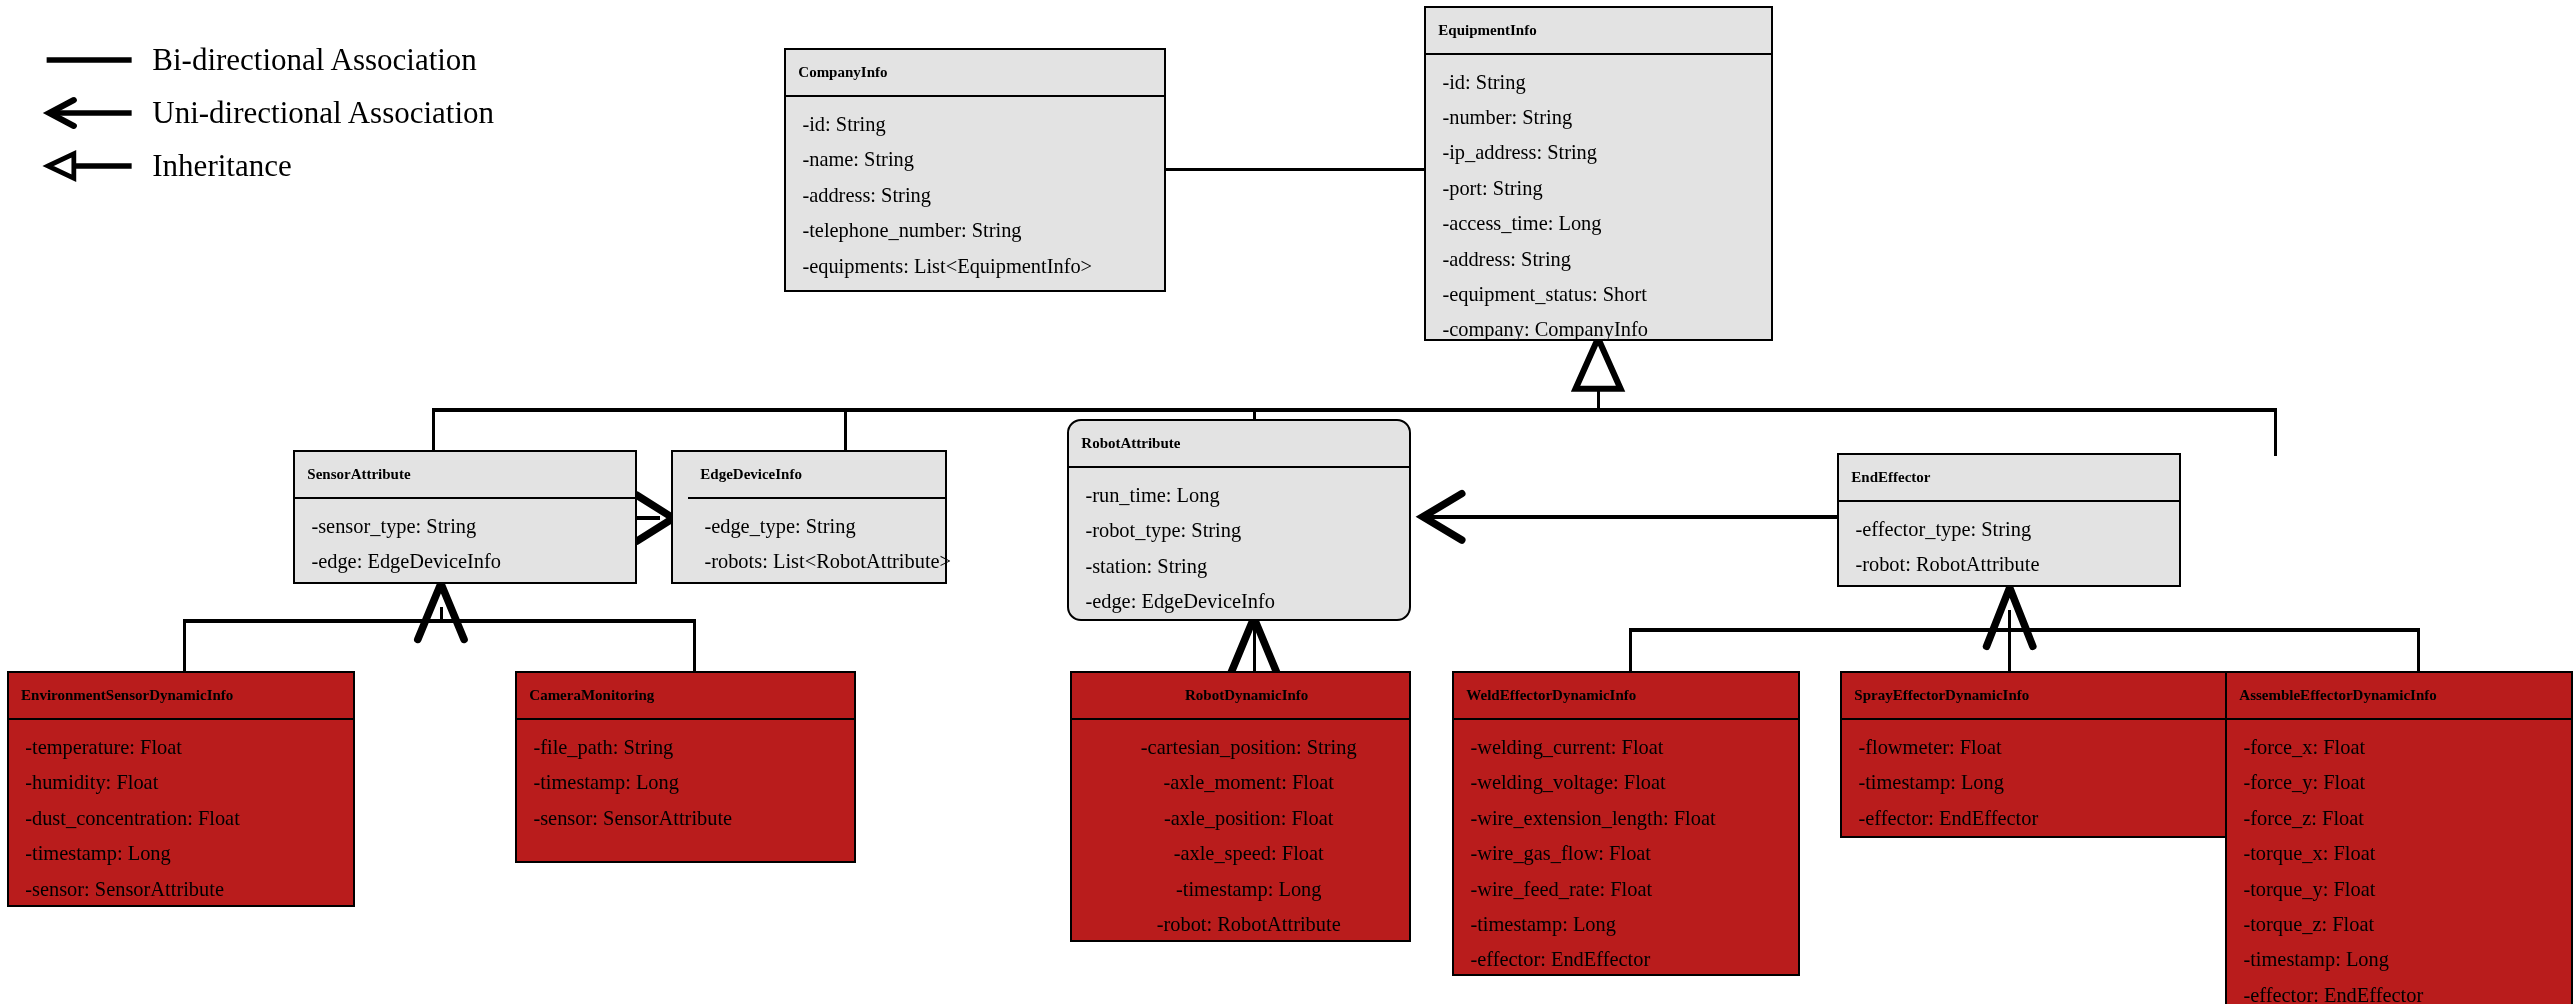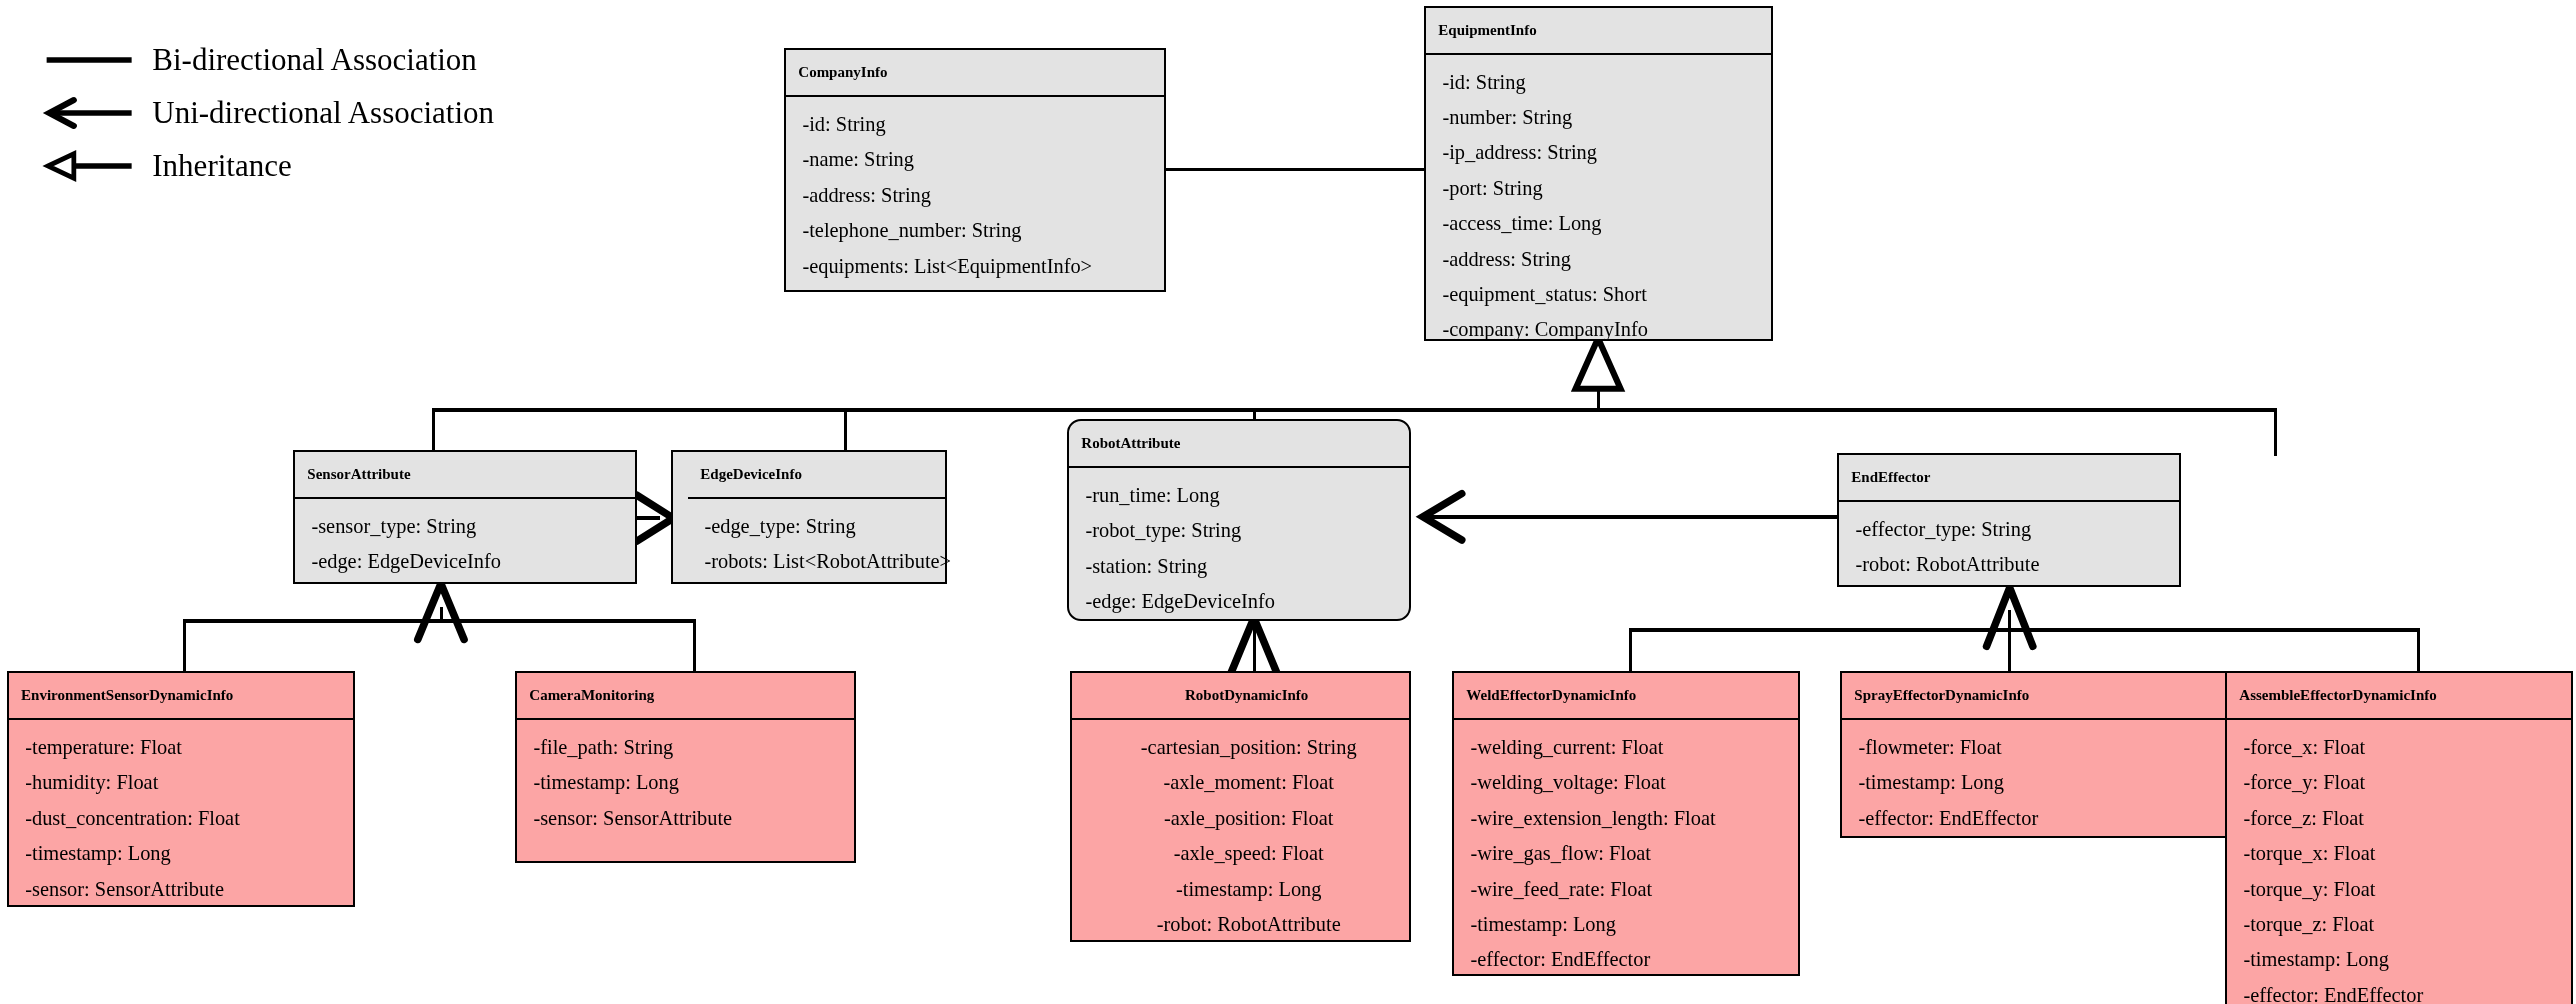--- a/index.html
+++ b/index.html
@@ -44,21 +44,21 @@
   }
 
   
   .umlbox {
     position: absolute;
     box-sizing: border-box;
     border: 2px solid #000;
     background: #e3e3e3;
     z-index: 5;
   }
-  .umlbox.accent { background: #fca5a5; }
+  .umlbox.accent { background: #b91c1c; }
 
   .umlbox .title {
     box-sizing: border-box;
     border-bottom: 2px solid #000;
     font-weight: bold;
     font-size: 15px;
     line-height: 1;
     padding: 15px 0 15px 12.3px;
     white-space: nowrap;
     color: #000;

